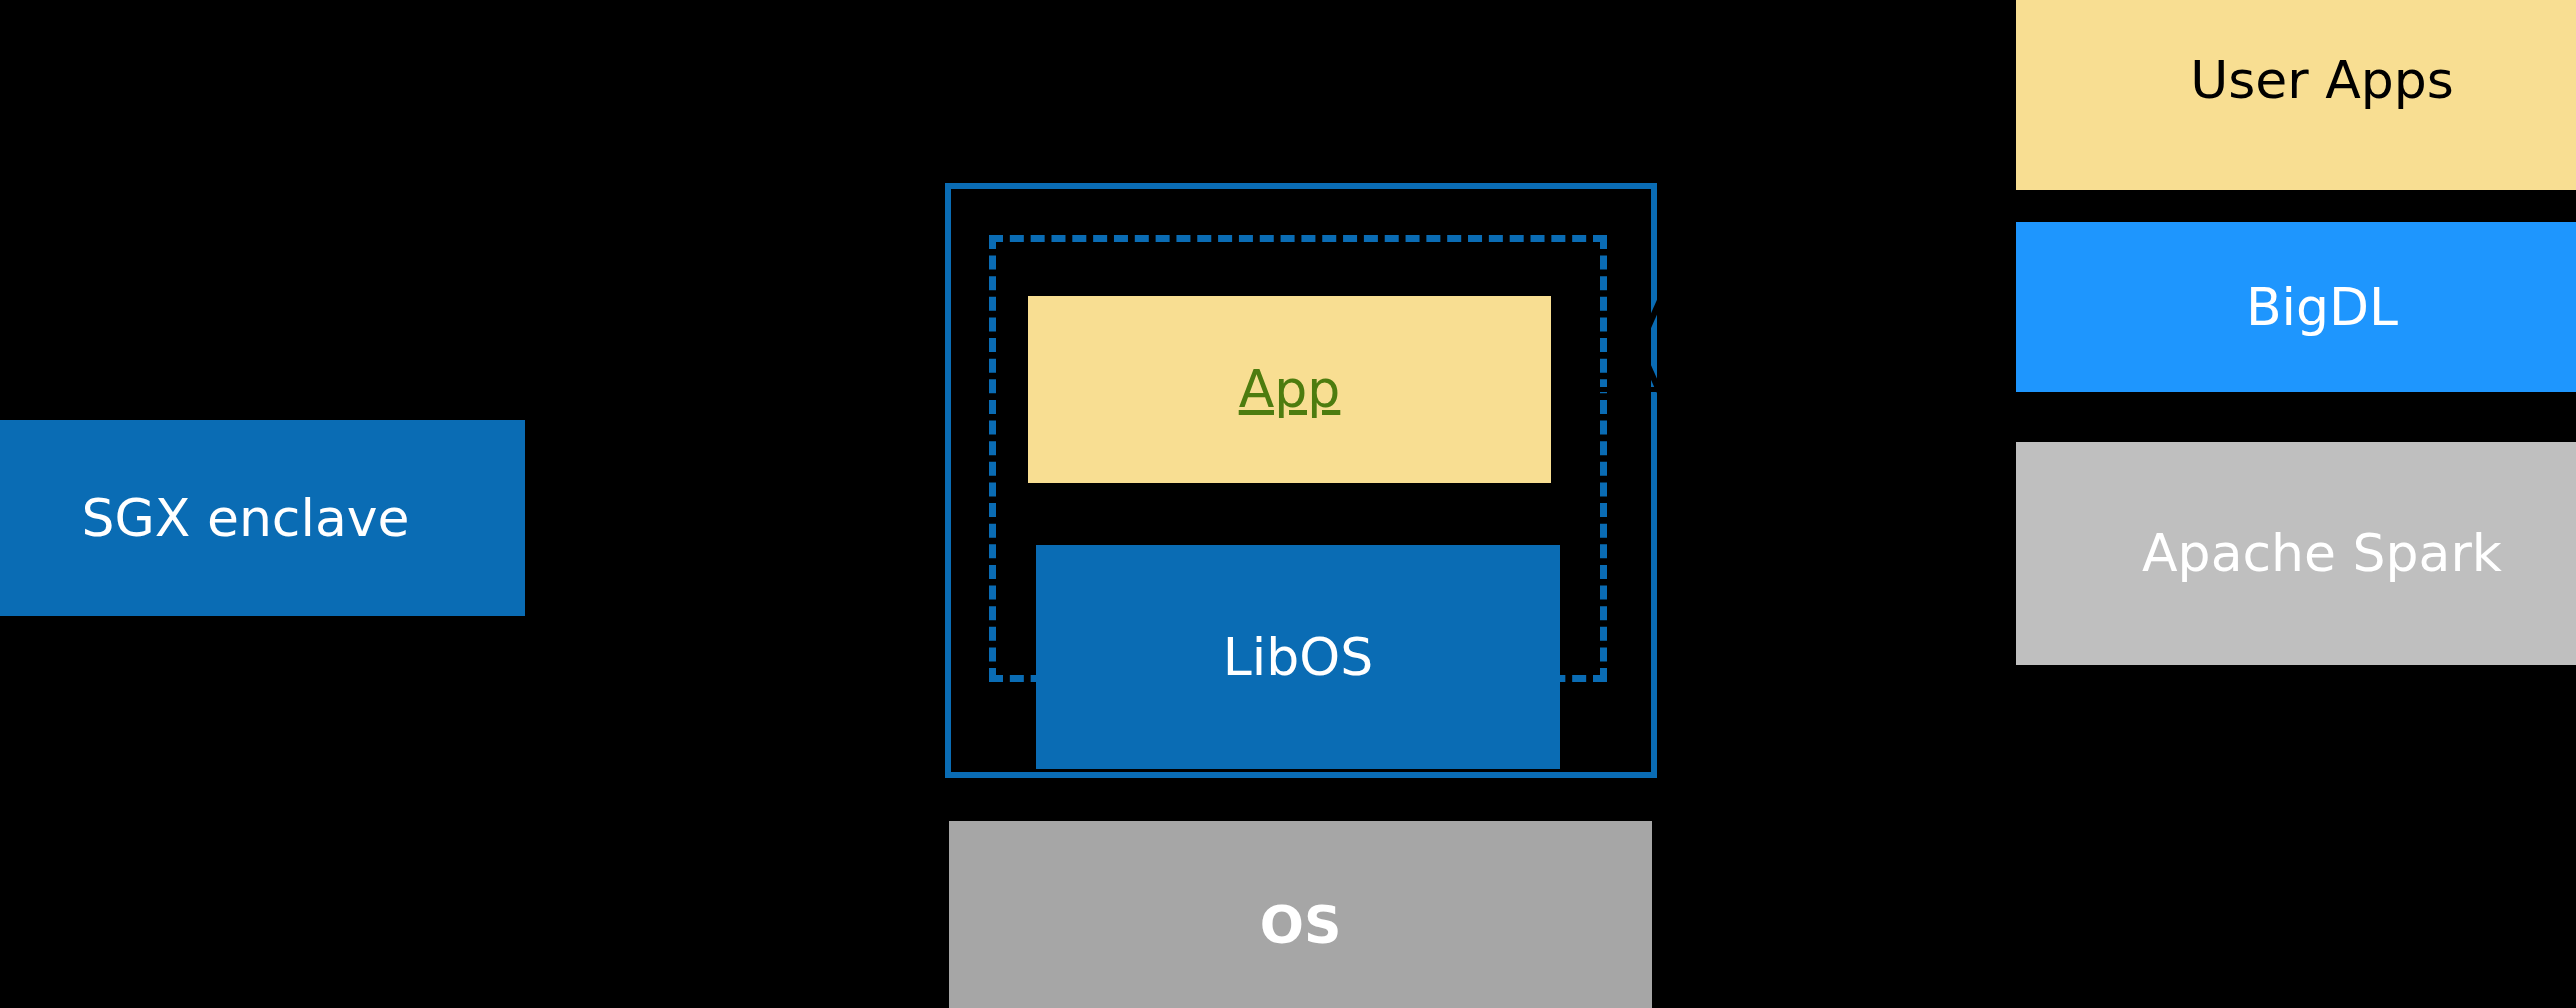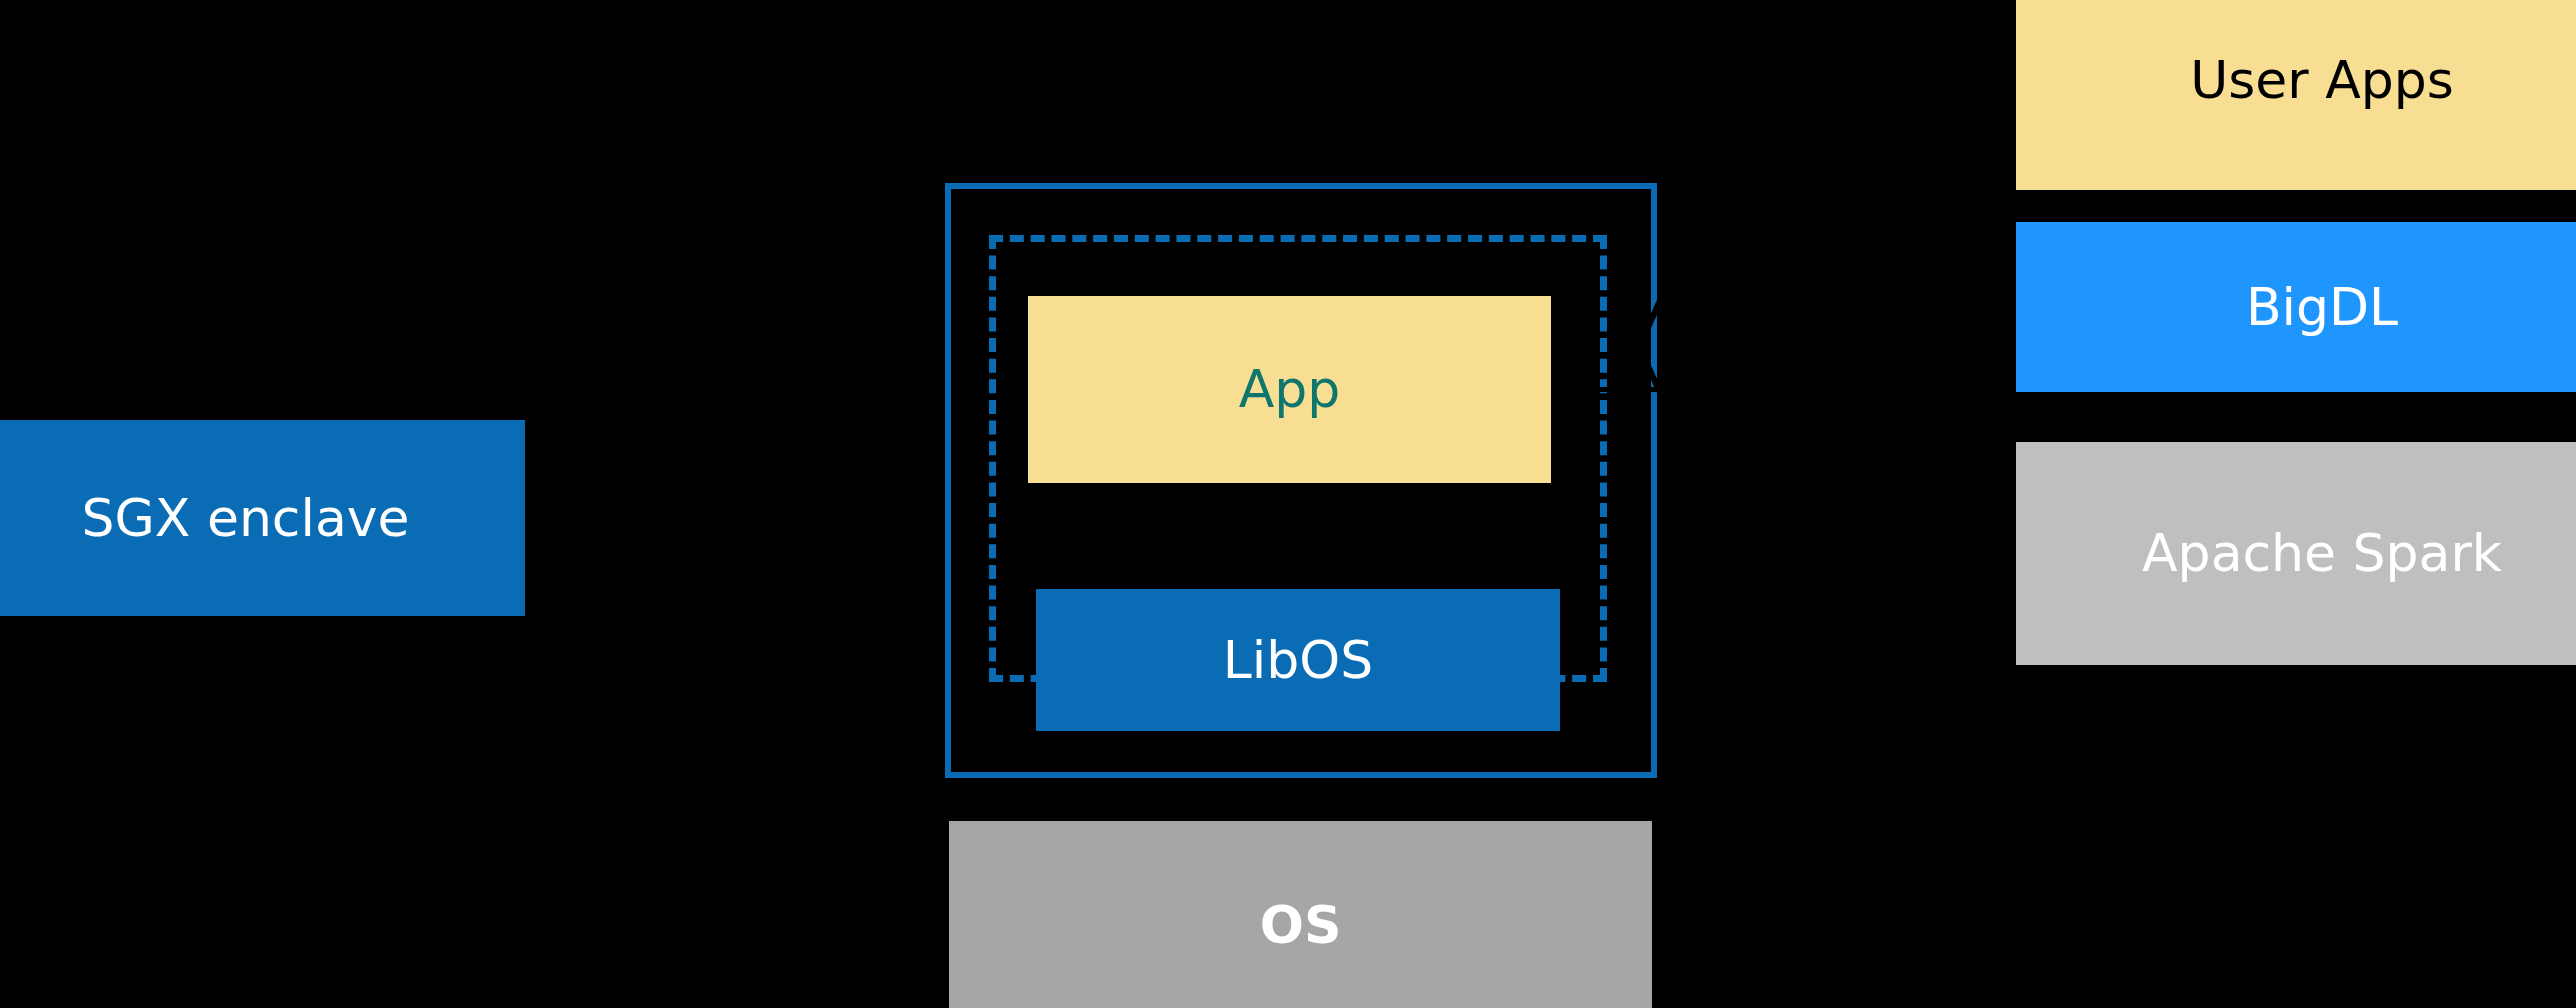--- a/index.html
+++ b/index.html
@@ -60,32 +60,32 @@
     border: 7.5px dashed #0a6cb4;
     background: transparent;
   }
 
   #app-box {
     left: 1028px;
     top: 296px;
     width: 523px;
     height: 187px;
     background: #f8de92;
-    color: #0f766e;
+    color: #4d7c0f;
     font-size: 52px;
+    text-decoration: underline;
   }
   #libos-box {
     left: 1036px;
     top: 545px;
     width: 524px;
-    height: 142px;
+    height: 224px;
     background: #0a6cb4;
     color: #ffffff;
     font-size: 52px;
-    margin-top: 44px;
   }
   #os-box {
     left: 949px;
     top: 821px;
     width: 703px;
     height: 209px;
     background: #a6a6a6;
     color: #ffffff;
     font-size: 52px;
     font-weight: bold;

